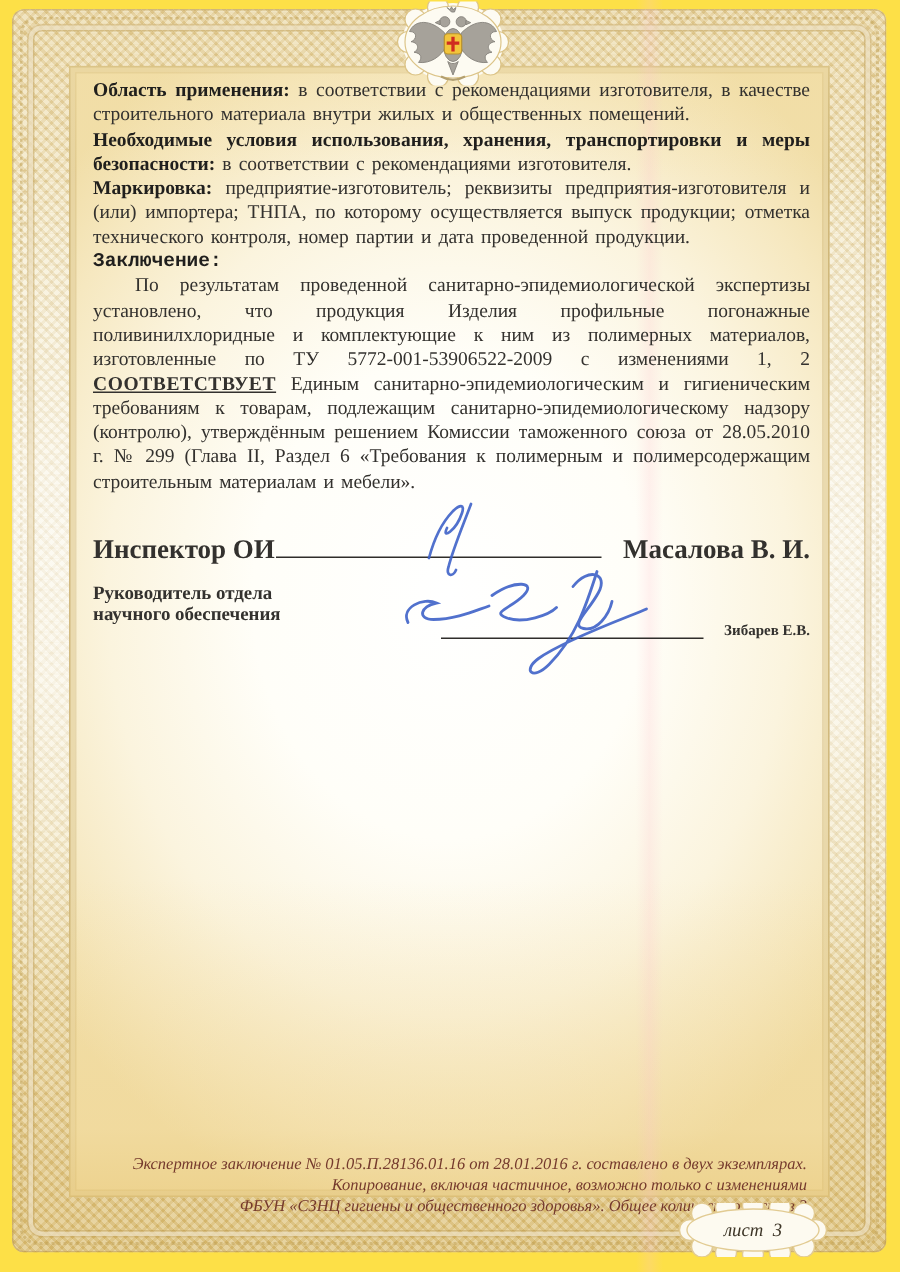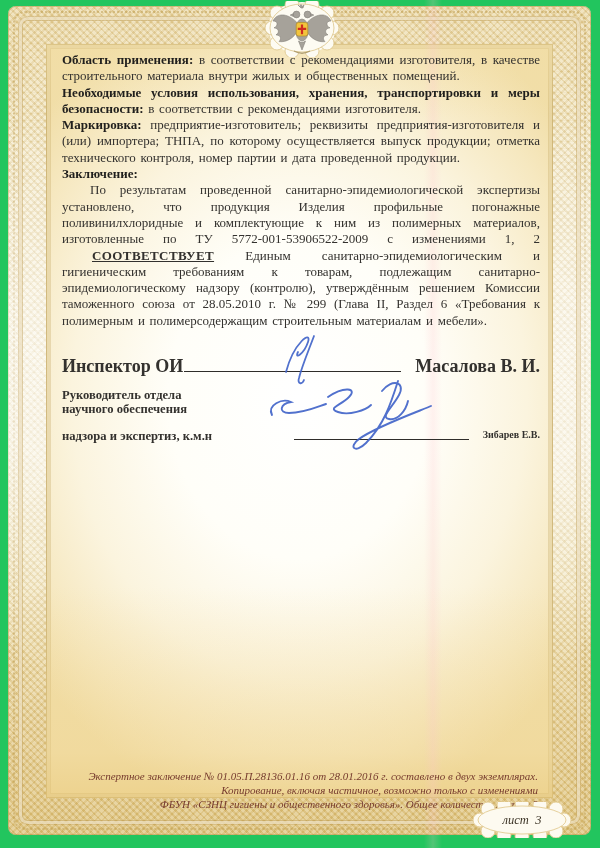--- a/index.html
+++ b/index.html
@@ -1,17 +1,17 @@
 <!DOCTYPE html>
 <html><head>
 <meta charset="utf-8">
 <style>
   html,body { margin:0; padding:0; background:#ffffff; }
   .page {
-    position:relative; width:600px; height:848px; background:#22c55e;
+    position:relative; width:600px; height:848px; background:#fde047;
     font-family:"Liberation Serif", serif; overflow:hidden;
   }
   
   .frame {
     position:absolute; left:8px; top:6px; right:9px; bottom:13px;
     border-radius:8px;
     background:
       repeating-linear-gradient(45deg,  rgba(201,168,94,.20) 0 2px, rgba(255,252,242,.20) 2px 5px),
       repeating-linear-gradient(-45deg, rgba(201,168,94,.20) 0 2px, rgba(255,252,242,.20) 2px 5px),
       repeating-linear-gradient(0deg,   rgba(214,184,112,.22) 0 1px, rgba(255,255,255,0) 1px 7px),
@@ -55,41 +55,41 @@
   .emblem { position:absolute; left:264px; top:1px; width:76px; height:56px; }
   
   .content {
     position:absolute; left:62px; right:60px; top:52px;
     color:#33312e; font-size:13px; line-height:16.3px; text-align:justify;
     word-spacing:1.5px;
   }
   .content p { margin:0; }
   .content b { color:#201f1d; }
   .p-marking { margin-top:12px; }
-  .p-conclusion-label { margin-top:24px; text-align:left; }
+  .p-conclusion-label { margin-top:24px; text-align:left;font-family:Liberation Mono, monospace; }
   .p-conclusion { text-indent:28px; }
-  .emph { font-weight:bold; text-decoration:underline; letter-spacing:.4px;margin-left:30px; }
+  .emph { font-weight:bold; text-decoration:underline; letter-spacing:.4px; }
   
   .sig-row1 {
     display:flex; align-items:flex-end; margin-top:29px; position:relative;
     font-weight:bold; font-size:18px; word-spacing:normal;
   }
   .sig-row1 .line { flex:1; border-bottom:1.4px solid #2f2d2a; margin:0 14px 2px 1px; height:12px; }
   .sig1-svg { position:absolute; left:210px; top:-30px; pointer-events:none; }
   .sig-row2 { display:flex; margin-top:15px; position:relative; word-spacing:normal; }
   .sig2-titles { font-weight:bold; font-size:12.6px; line-height:13.7px; width:232px; text-align:left; }
   .sig-row2 .line { align-self:flex-end; flex:1; border-bottom:1.4px solid #2f2d2a; margin:0 14px 4px 0; }
   .sig-row2 .name { align-self:flex-end; font-weight:bold; font-size:10px; margin-bottom:1px; }
   .sig2-svg { position:absolute; left:200px; top:-14px; pointer-events:none; }
   
   .footer {
     position:absolute; right:62px; top:770px; width:480px; text-align:right;
     font-style:italic; font-size:11px; line-height:13.8px; color:#753a2d;
   }
-  .badge { position:absolute; left:472px; top:802px; width:100px; height:20px; }
+  .badge { position:absolute; left:452px; top:802px; width:100px; height:20px; }
   .badge-label {
     position:absolute; left:0; top:11px; width:100%; text-align:center;
     font-style:italic; font-size:12.5px; color:#3d3527; white-space:pre;
   }
 </style>
 </head>
 <body>
 
 <div class="page">
 
@@ -150,21 +150,20 @@
           <path d="M42,8 C36,24 30,38 27,50 c-2,6 3,7 5,2"></path>
         </g>
       </svg>
     </div>
 
     <div class="sig-row2">
       <span class="sig2-titles">
         <span>Руководитель отдела</span><br>
         <span>научного обеспечения</span><br>
         <br>
-        <span>надзора и экспертиз, к.м.н</span>
       </span>
       <span class="line"></span>
       <span class="name">Зибарев Е.В.</span>
       <svg class="sig2-svg" width="190" height="86" viewBox="0 0 190 86">
         <g fill="none" stroke="#3f62c8" stroke-width="1.9" stroke-linecap="round" opacity="0.9">
           <path d="M10,40 c-5,-10 10,-17 19,-13 c-11,2 -13,11 -2,11 c15,0 28,-6 37,-9"></path>
           <path d="M66,22 c16,-11 30,-9 21,0 c-9,9 -22,11 -11,15 c11,4 28,-2 33,-7"></path>
           <path d="M120,16 c10,-13 24,-9 17,4 c-7,13 -19,22 -10,24 c9,2 17,-9 19,-18"></path>
           <path d="M136,6 c-7,22 -14,44 -32,62 c-11,11 -18,4 -7,-4 c18,-13 66,-30 72,-33"></path>
         </g>

